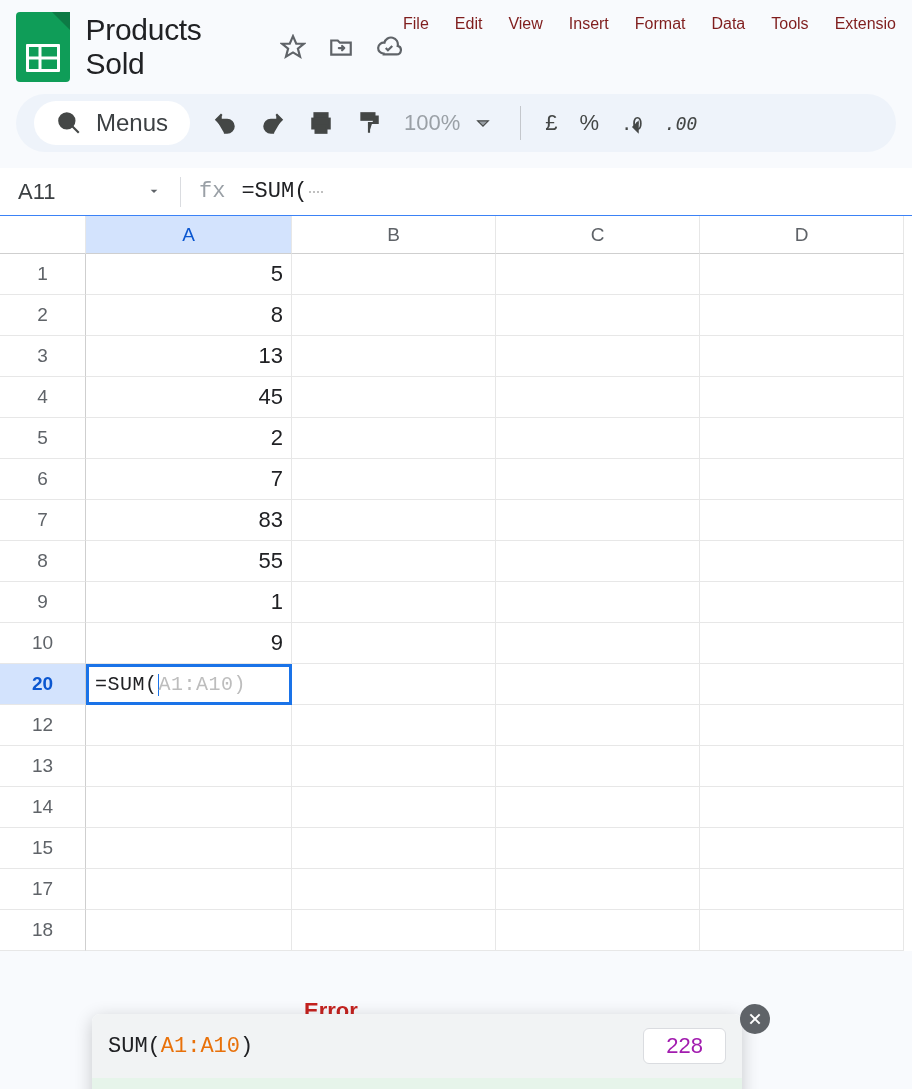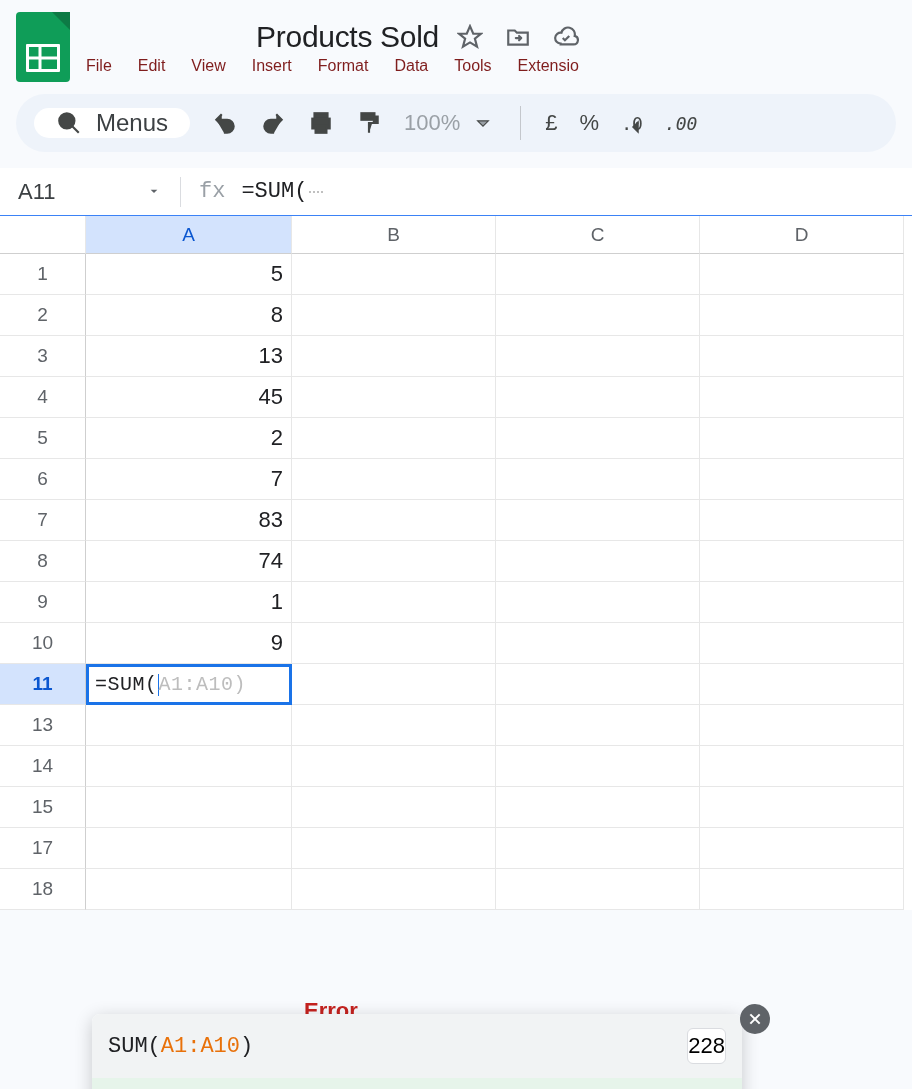--- a/index.html
+++ b/index.html
@@ -57,21 +57,21 @@
   }
   .sheets-icon .grid-lines::after {
     content: "";
     position: absolute;
     top: 0; bottom: 0;
     left: 40%;
     width: 3px;
     background: #fff;
     transform: translateX(-50%);
   }
-  .title-block { display: flex; flex-direction: column; gap: 1px; align-items: flex-end;}
+  .title-block { display: flex; flex-direction: row; gap: 1px;}
   .doc-title-row { display: flex; align-items: center; gap: 18px;}
   .doc-title {
     font-size: 30px;
     color: #202124;
     font-weight: 400;
     letter-spacing: -0.3px;
   }
   .title-icons { display: flex; align-items: center; gap: 22px; color: #5f6368;}
   .title-icons svg { width: 26px; height: 26px; }
   .menu-bar {
@@ -98,21 +98,21 @@
     color: #444746;
     font-size: 22px;
   }
   .menus-pill {
     background: #fff;
     border-radius: 999px;
     display: flex;
     align-items: center;
     gap: 14px;
     padding: 8px 22px;
-    height: 30px;
+    height: 44px;
     font-size: 24px;
     color: #3c4043;
   }
   .toolbar svg { width: 26px; height: 26px; fill: #444746; stroke: #444746;}
   .tb-sep {
     width: 1px;
     height: 34px;
     background: #c4c7cc;
     margin: 0 2px;
   }
@@ -290,23 +290,23 @@
     display: flex;
     justify-content: space-between;
     align-items: center;
     font-size: 22px;
   }
   .panel-row1 .range { color: #e8710a; }
   .result-chip {
     background: #fff;
     border: 1px solid #dadce0;
     border-radius: 6px;
-    padding: 4px 0;
+    padding: 4px 22px;
     font-family: Arial, sans-serif;
-    color: #000000;
+    color: #a21caf;
   }
   .panel-row2 {
     background: #e6f4ea;
     padding: 16px;
     display: flex;
     justify-content: space-between;
     align-items: center;
     font-size: 22px;
     color: #137333;
   }
@@ -483,53 +483,60 @@
       </div>
       <div class="row">
         <div class="row-header">7</div>
         <div class="cell">83</div>
         <div class="cell"></div>
         <div class="cell"></div>
         <div class="cell"></div>
       </div>
       <div class="row">
         <div class="row-header">8</div>
-        <div class="cell">74</div>
+        <div class="cell">55</div>
         <div class="cell"></div>
         <div class="cell"></div>
         <div class="cell"></div>
       </div>
       <div class="row">
         <div class="row-header">9</div>
         <div class="cell">1</div>
         <div class="cell"></div>
         <div class="cell"></div>
         <div class="cell"></div>
       </div>
       <div class="row">
         <div class="row-header">10</div>
         <div class="cell">9</div>
         <div class="cell"></div>
         <div class="cell"></div>
         <div class="cell"></div>
       </div>
       <div class="row active">
-        <div class="row-header">11</div>
+        <div class="row-header">20</div>
         <div class="cell edit-cell">
           <span class="inner">
             <span style="color:#202124">=SUM(</span>
             <span class="formula-cursor"></span>
             <span class="ghost">A1:A10)</span>
           </span>
         </div>
         <div class="cell"></div>
         <div class="cell"></div>
         <div class="cell"></div>
       </div>
       <div class="row">
+        <div class="row-header">12</div>
+        <div class="cell"></div>
+        <div class="cell"></div>
+        <div class="cell"></div>
+        <div class="cell"></div>
+      </div>
+      <div class="row">
         <div class="row-header">13</div>
         <div class="cell"></div>
         <div class="cell"></div>
         <div class="cell"></div>
         <div class="cell"></div>
       </div>
       <div class="row">
         <div class="row-header">14</div>
         <div class="cell"></div>
         <div class="cell"></div>

